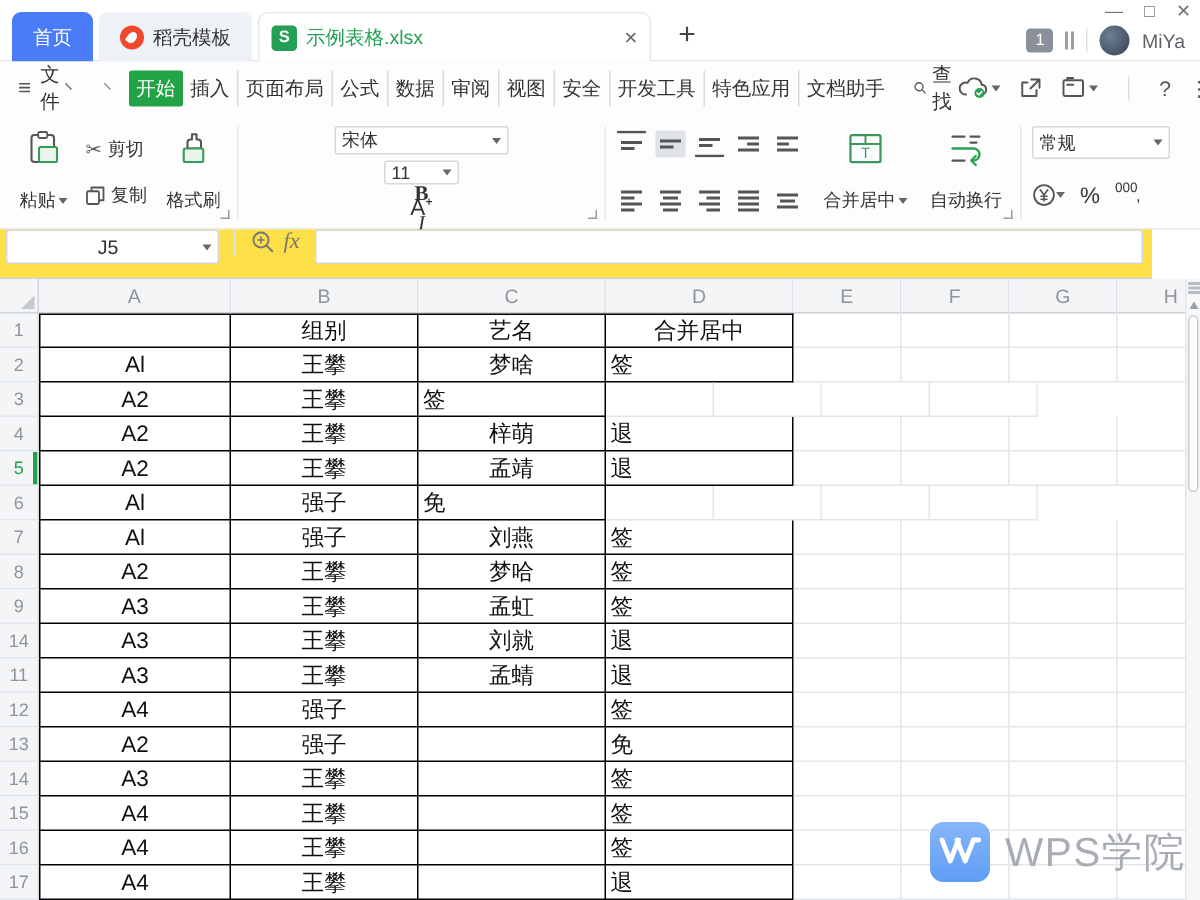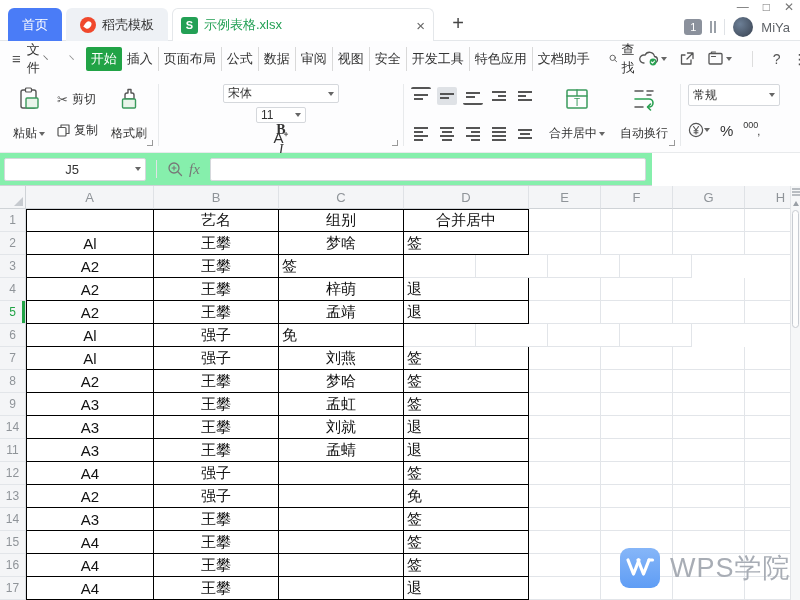--- a/index.html
+++ b/index.html
@@ -78,21 +78,21 @@
   .al-right i:nth-child(2), .al-right i:nth-child(4) { width:65%; margin-left:auto; }
   .mergegrp { display:flex; align-items:stretch; position:relative; padding:0 2px; }
   .numgrp { display:flex; flex-direction:column; justify-content:space-between; padding:2px 4px; }
   .num-row { display:flex; align-items:flex-start; gap:10px; height:24px; }
   .cur { font-size:14px; color:#333; display:flex; align-items:center; }
   .pct { font-size:15px; color:#333; }
   .thou { font-size:9px; color:#333; line-height:.8; text-align:left; }
   .thou .comma { display:block; font-size:11px; margin-left:14px; margin-top:-2px; }
 
   
-  .formulabar { position:absolute; left:0; top:153px; width:652px; height:33px; background:#86efac; border-bottom:1px solid #cfd3d7; display:flex; align-items:center; padding:0 4px; }
+  .formulabar { position:absolute; left:0; top:153px; width:768px; height:33px; background:#fde047; border-bottom:1px solid #cfd3d7; display:flex; align-items:flex-start; padding:0 4px; }
   .namebox { width:142px; height:23px; background:#fff; border:1px solid #d5d8dc; border-radius:2px; display:flex; align-items:center; padding:0 4px; }
   .namebox .val { flex:1; text-align:center; font-size:13px; color:#333; }
   .fb-sep { width:1px; height:18px; background:#e0e3e6; margin:0 10px; }
   .fx { font-family:"Liberation Serif", serif; font-style:italic; font-size:15px; color:#777; margin:0 10px 0 6px; }
   .formula-input { flex:1; height:23px; background:#fff; border:1px solid #d5d8dc; border-radius:2px; margin-right:2px; padding:0 4px; font-size:13px; color:#333; display:flex; align-items:center; }
 
   
   .sheet { position:absolute; left:0; top:186px; width:800px; height:414px; background:#fff; }
   .grid-clip { position:absolute; left:0; top:0; right:10px; bottom:0; overflow:hidden; }
   .headrow { display:flex; height:23px; }
@@ -450,22 +450,22 @@
         <div class="colhead" style="width: 125px;">D</div>
         <div class="colhead" style="width: 72px;">E</div>
         <div class="colhead" style="width: 72px;">F</div>
         <div class="colhead" style="width: 72px;">G</div>
         <div class="colhead" style="width: 72px;">H</div>
       </div>
     <div>
         <div class="grid-row">
           <div class="rowhead">1</div>
           <div class="cell tbl top first" style="width: 128px;"></div>
+          <div class="cell tbl top" style="width: 125px;">组别</div>
           <div class="cell tbl top" style="width: 125px;">艺名</div>
-          <div class="cell tbl top" style="width: 125px;">组别</div>
           <div class="cell tbl top" style="width: 125px;">合并居中</div>
           <div class="cell" style="width: 72px;"></div>
           <div class="cell" style="width: 72px;"></div>
           <div class="cell" style="width: 72px;"></div>
           <div class="cell" style="width: 72px;"></div>
         </div>
         <div class="grid-row">
           <div class="rowhead">2</div>
           <div class="cell tbl first" style="width: 128px;">Al</div>
           <div class="cell tbl" style="width: 125px;">王攀</div>

